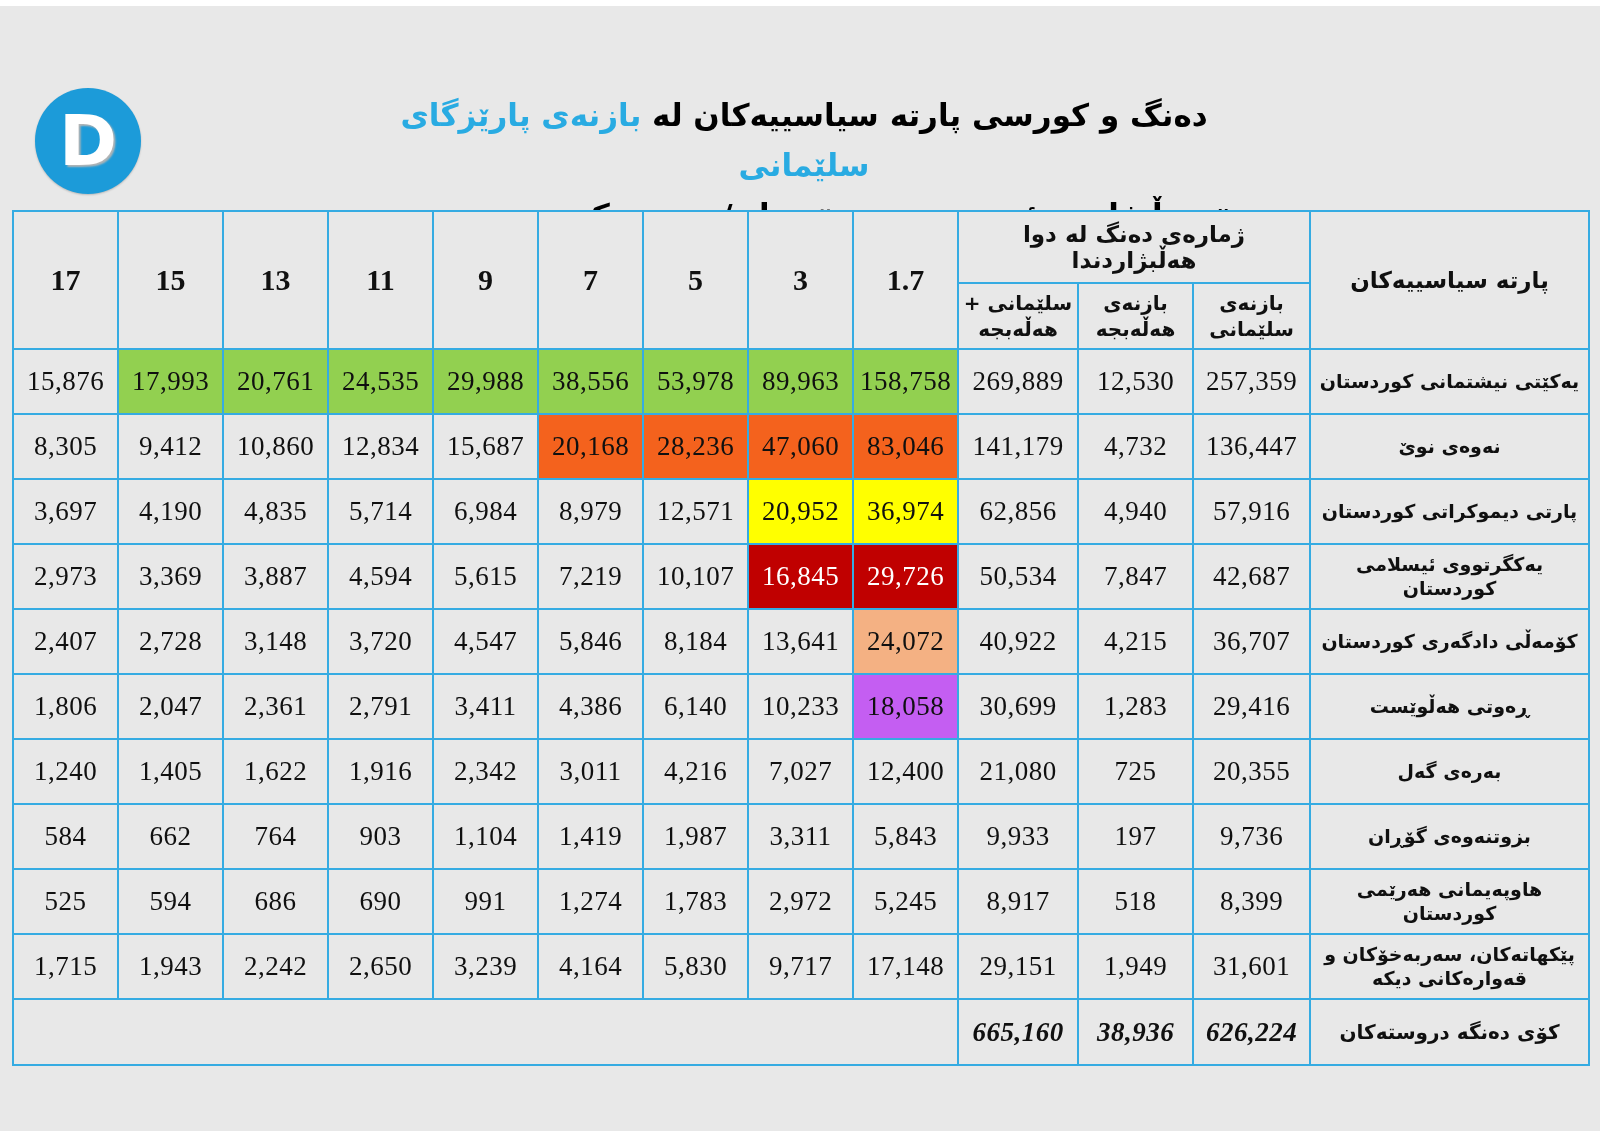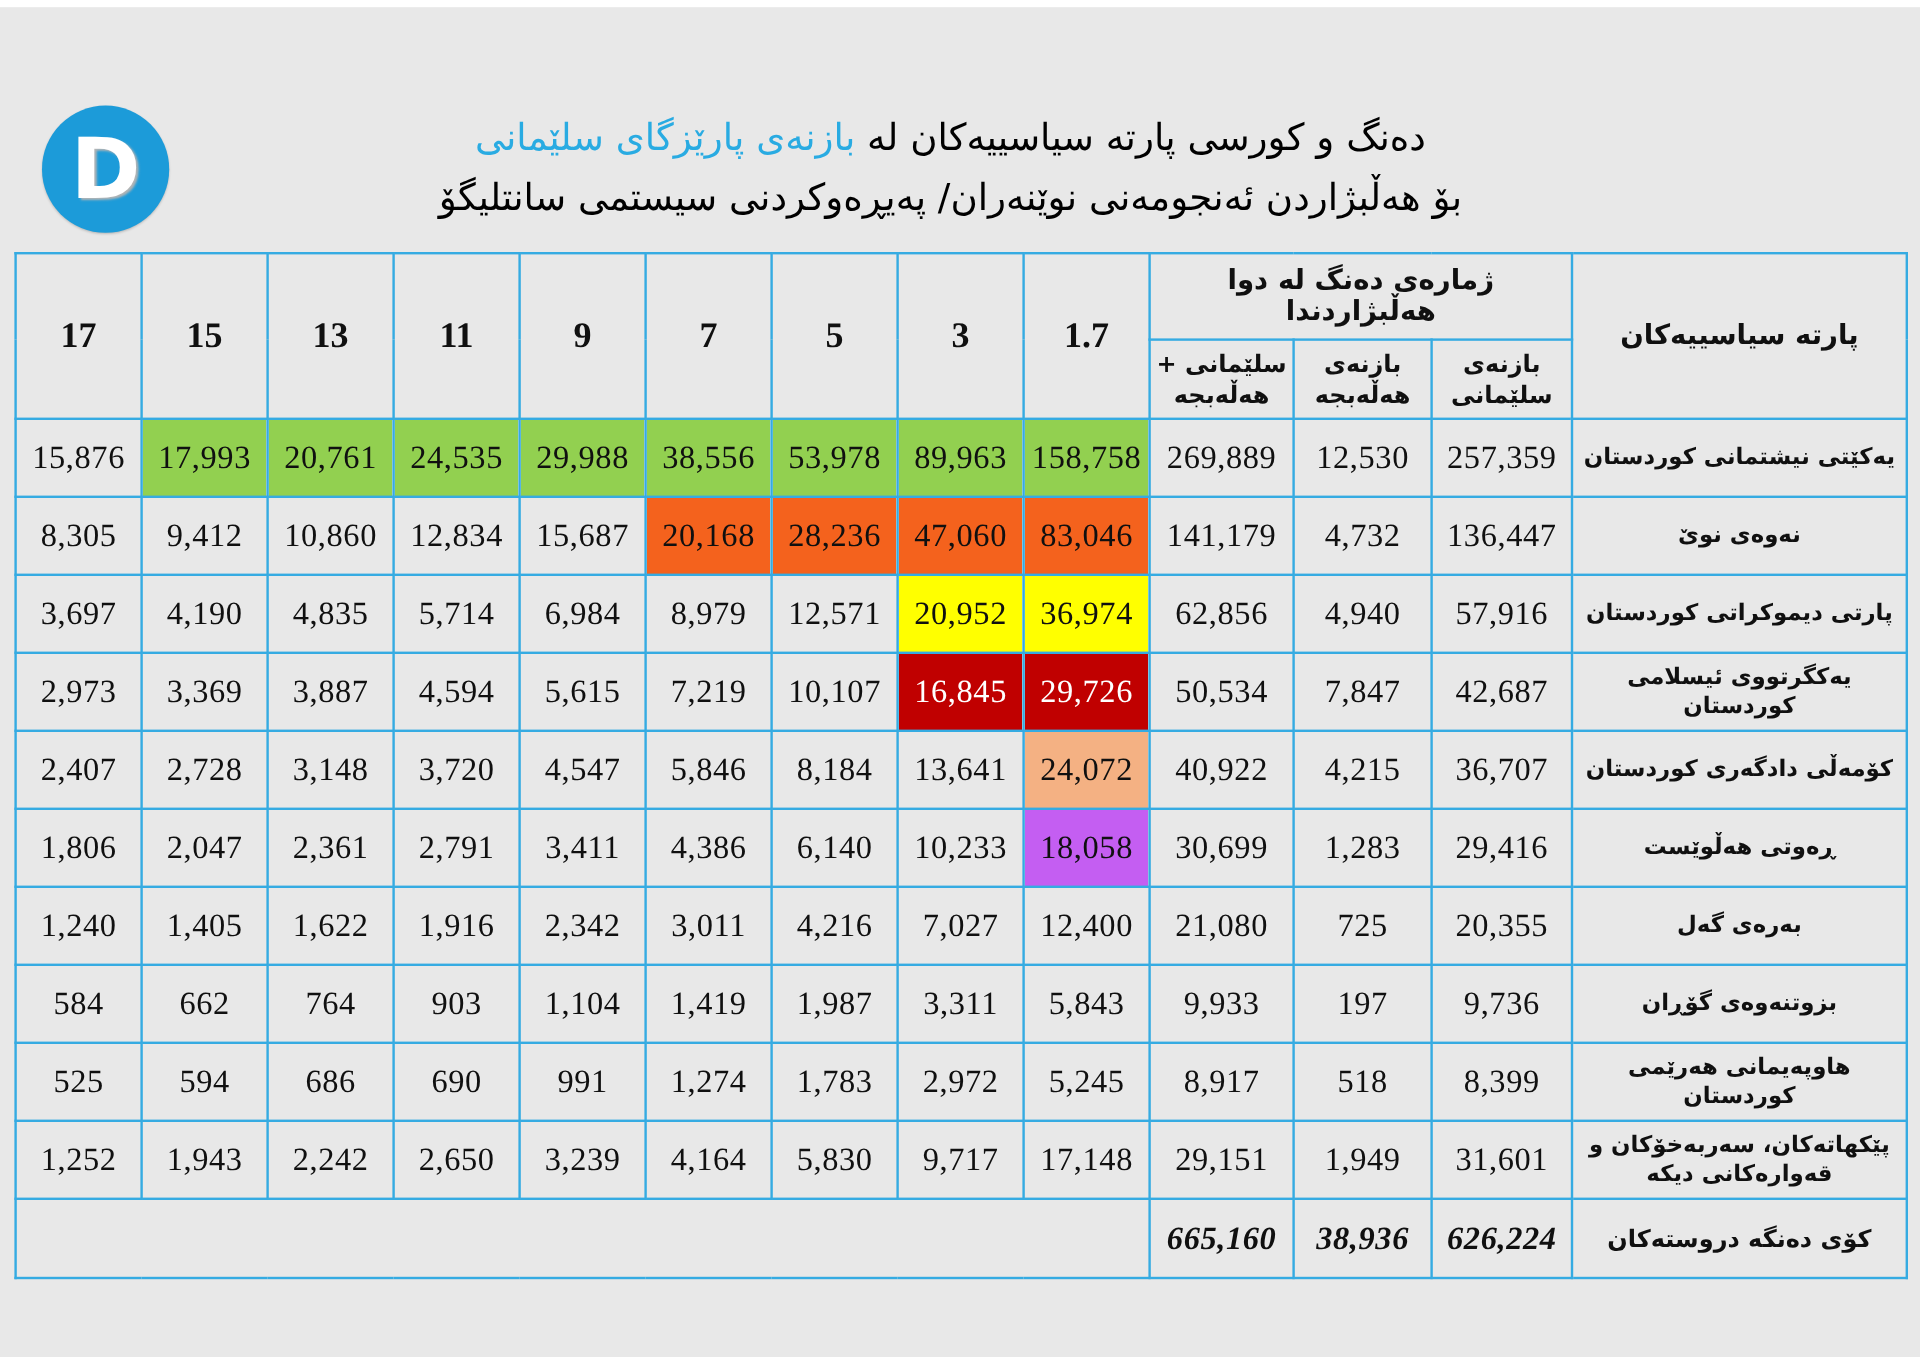--- a/index.html
+++ b/index.html
@@ -31,23 +31,23 @@
     letter-spacing:5px;font-family:"DejaVu Sans",sans-serif;
   }
   .logo-tagline{
     margin-top:4px;background:var(--logo-blue);color:#ffffff;
     font-size:13px;font-weight:bold;padding:3px 14px;border-radius:3px;
     white-space:nowrap;
   }
 
   
   .title-wrap{
-    position:absolute;top:90px;left:322px;width:940px;
+    position:absolute;top:90px;left:334px;width:940px;
     text-align:center;direction:rtl;color:#000;
-    font-weight:normal;font-size:31px;line-height:1.62;
+    font-weight:bold;font-size:31px;line-height:1.62;
     font-family:"DejaVu Sans","Liberation Sans",sans-serif;
   }
   .title-blue{color:var(--accent-blue);}
 
   
   table.results{
     position:absolute;top:210px;left:12px;
     width:1576px;border-collapse:collapse;table-layout:fixed;
   }
   table.results th,table.results td{
@@ -269,21 +269,21 @@
         <td class="num">1,274</td>
         <td class="num">1,783</td>
         <td class="num">2,972</td>
         <td class="num">5,245</td>
         <td class="num">8,917</td>
         <td class="num">518</td>
         <td class="num">8,399</td>
         <td class="party" dir="rtl">هاوپەیمانی هەرێمی کوردستان</td>
       </tr>
       <tr>
-        <td class="num">1,252</td>
+        <td class="num">1,715</td>
         <td class="num">1,943</td>
         <td class="num">2,242</td>
         <td class="num">2,650</td>
         <td class="num">3,239</td>
         <td class="num">4,164</td>
         <td class="num">5,830</td>
         <td class="num">9,717</td>
         <td class="num">17,148</td>
         <td class="num">29,151</td>
         <td class="num">1,949</td>

